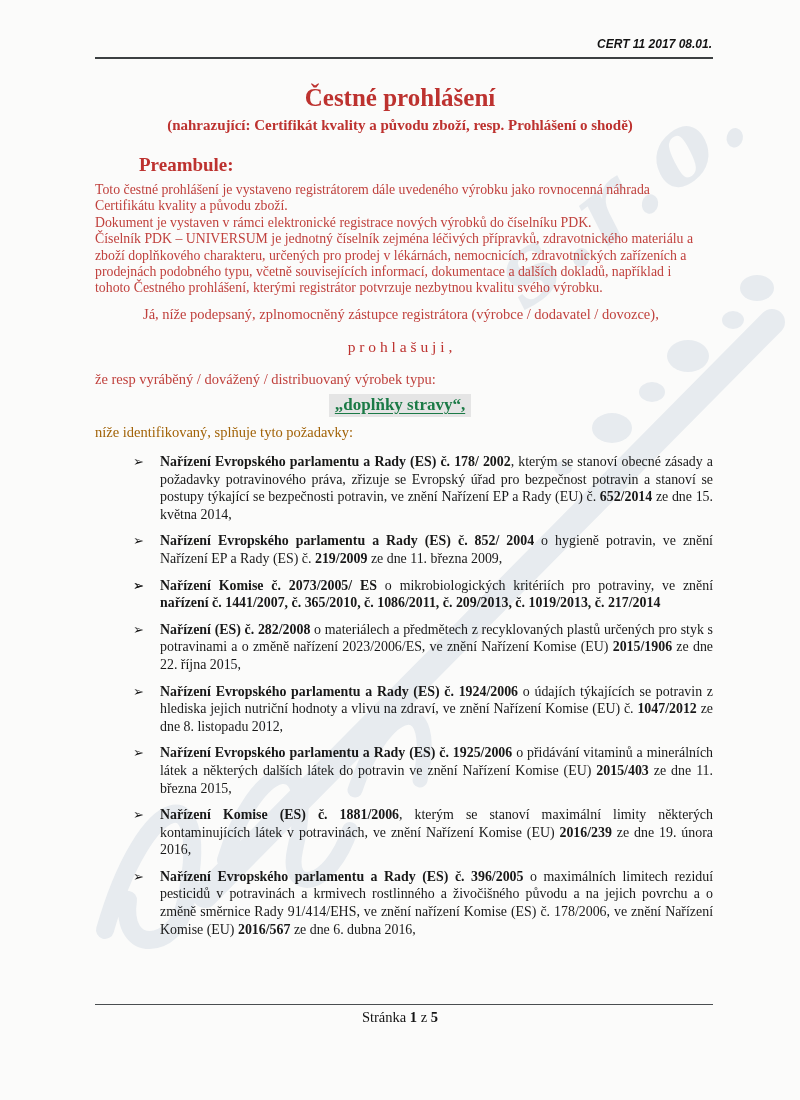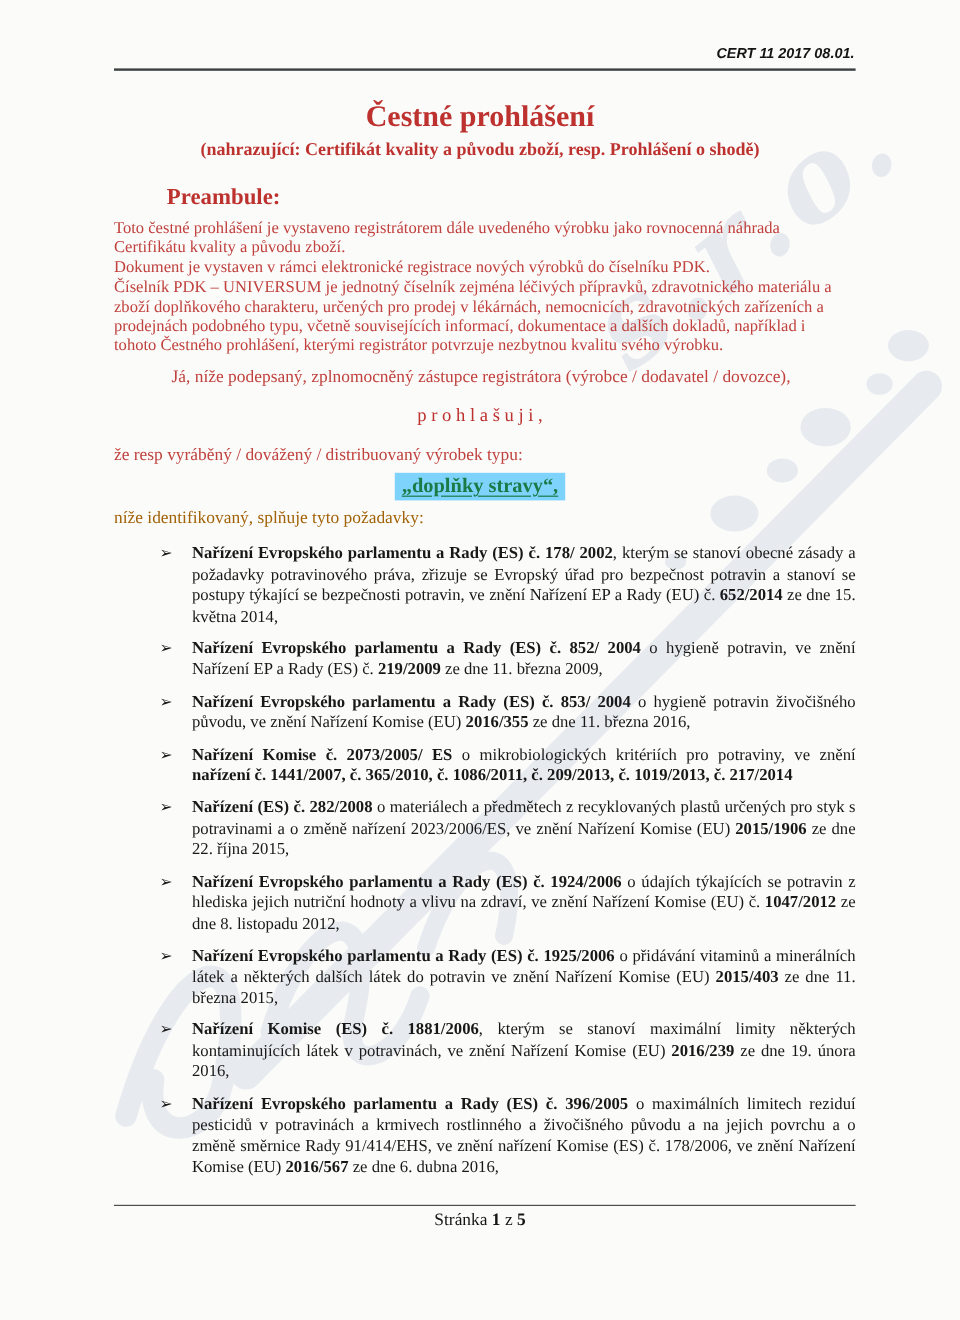--- a/index.html
+++ b/index.html
@@ -50,21 +50,21 @@
   .decl-verb{
     position:absolute;top:338px;left:0;width:100%;text-align:center;
     font-size:15.5px;font-weight:normal;color:#bd322f;
   }
   .product-line{
     position:absolute;top:371px;left:95px;width:620px;
     font-size:14.5px;color:#c0413d;
   }
   .highlight-row{position:absolute;top:394px;left:0;width:100%;text-align:center;}
   .highlight{
-    display:inline-block;background:#7dd3fc;color:#1b7a46;
+    display:inline-block;background:#e5e5e5;color:#1b7a46;
     font-size:17px;font-weight:bold;text-decoration:underline;
     text-decoration-color:#1b7a46;text-underline-offset:3px;
     padding:1px 6px 2px 6px;
   }
   .follow-line{
     position:absolute;top:424px;left:95px;width:620px;
     font-size:14.5px;color:#a16207;
   }
   .requirements{
     position:absolute;top:453px;left:133px;width:580px;
@@ -131,21 +131,21 @@
 
     <div class="highlight-row">
       <span class="highlight">„doplňky stravy“,</span>
     </div>
 
     <div class="follow-line">níže identifikovaný, splňuje tyto požadavky:</div>
 
     <div class="requirements">
         <div class="bullet"><span class="marker">➢</span><span><b>Nařízení Evropského parlamentu a Rady (ES) č. 178/ 2002</b><span>, kterým se stanoví obecné zásady a požadavky potravinového práva, zřizuje se Evropský úřad pro bezpečnost potravin a stanoví se postupy týkající se bezpečnosti potravin, ve znění Nařízení EP a Rady (EU) č. </span><b>652/2014</b><span> ze dne 15. května 2014,</span></span></div>
         <div class="bullet"><span class="marker">➢</span><span><b>Nařízení Evropského parlamentu a Rady (ES) č. 852/ 2004</b><span> o hygieně potravin, ve znění Nařízení EP a Rady (ES) č. </span><b>219/2009</b><span> ze dne 11. března 2009,</span></span></div>
-        <div class="bullet"><span class="marker">➢</span><span><b>Nařízení Evropského parlamentu a Rady (ES) č. 853/ 2004</b><span> o hygieně potravin živočišného původu, ve znění Nařízení Komise (EU) </span><b>2016/355</b><span> ze dne 11. března 2016,</span></span></div>
+        <div class="bullet"><span class="marker">➢</span></div>
         <div class="bullet"><span class="marker">➢</span><span><b>Nařízení Komise č. 2073/2005/ ES</b><span> o mikrobiologických kritériích pro potraviny, ve znění </span><b>nařízení č. 1441/2007, č. 365/2010, č. 1086/2011, č. 209/2013, č. 1019/2013, č. 217/2014</b></span></div>
         <div class="bullet"><span class="marker">➢</span><span><b>Nařízení (ES) č. 282/2008</b><span> o materiálech a předmětech z recyklovaných plastů určených pro styk s potravinami a o změně nařízení 2023/2006/ES, ve znění Nařízení Komise (EU) </span><b>2015/1906</b><span> ze dne 22. října 2015,</span></span></div>
         <div class="bullet"><span class="marker">➢</span><span><b>Nařízení Evropského parlamentu a Rady (ES) č. 1924/2006</b><span>  o údajích týkajících se potravin z hlediska jejich nutriční hodnoty a vlivu na zdraví, ve znění Nařízení Komise (EU) č. </span><b>1047/2012</b><span> ze dne 8. listopadu 2012,</span></span></div>
         <div class="bullet"><span class="marker">➢</span><span><b>Nařízení Evropského parlamentu a Rady (ES) č. 1925/2006</b><span>  o přidávání vitaminů a minerálních látek a některých dalších látek do potravin ve znění Nařízení Komise (EU) </span><b>2015/403</b><span> ze dne 11. března 2015,</span></span></div>
         <div class="bullet"><span class="marker">➢</span><span><b>Nařízení Komise (ES) č. 1881/2006</b><span>, kterým se stanoví maximální limity některých kontaminujících látek v potravinách, ve znění Nařízení Komise (EU) </span><b>2016/239</b><span> ze dne 19. února 2016,</span></span></div>
         <div class="bullet"><span class="marker">➢</span><span><b>Nařízení Evropského parlamentu a Rady (ES) č. 396/2005</b><span> o maximálních limitech reziduí pesticidů v potravinách a krmivech rostlinného a živočišného původu a na jejich povrchu a o změně směrnice Rady 91/414/EHS, ve znění nařízení Komise (ES) č. 178/2006, ve znění Nařízení Komise (EU) </span><b>2016/567</b><span> ze dne 6. dubna 2016,</span></span></div>
       </div>
 
     <div class="footer-rule"></div>
     <div class="footer-text">

